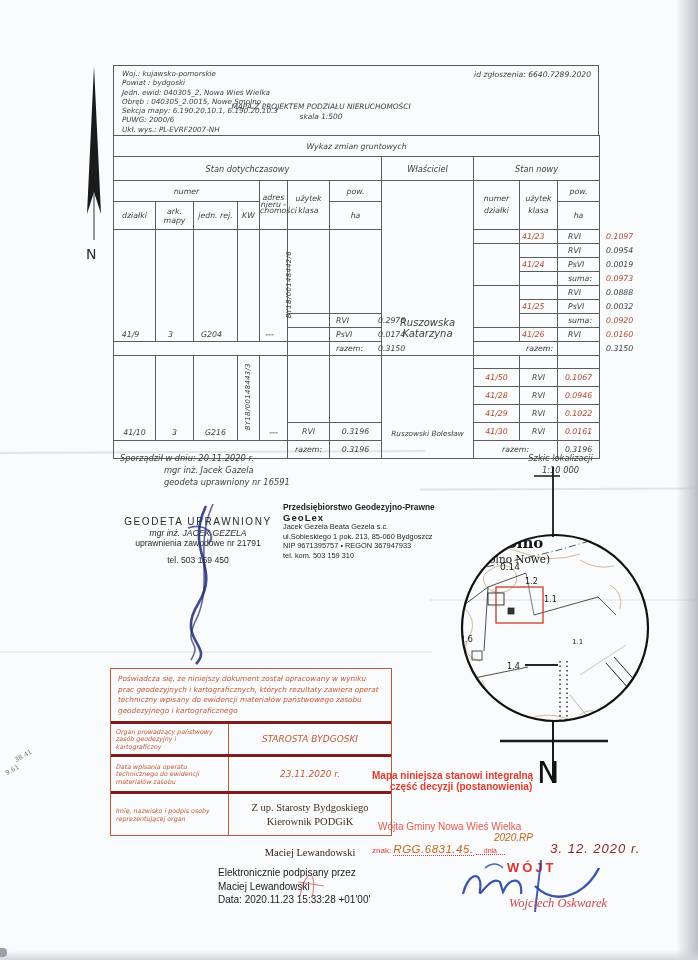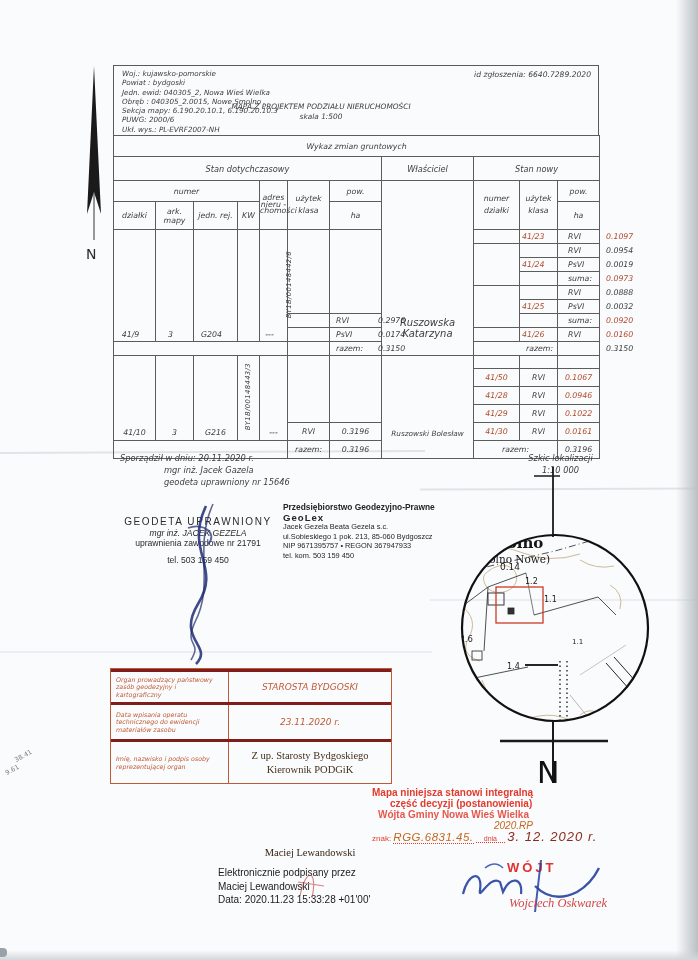--- a/index.html
+++ b/index.html
@@ -81,30 +81,30 @@
   .cert .cval{flex:1;display:flex;align-items:center;justify-content:center;font-size:9px;}
   .cert .cval.big{font-size:9.4px;}
   .cert .cval-serif{flex:1;display:flex;flex-direction:column;align-items:center;justify-content:center;
       font-family:"Liberation Serif",serif;font-style:normal;color:#42301c;font-size:10.5px;line-height:13.5px;}
   .cert-name{position:absolute;left:228px;top:847px;width:164px;text-align:center;
       font-family:"Liberation Serif",serif;color:#352417;font-size:10.5px;}
 
   
   .decision{position:absolute;left:372px;top:770px;width:280px;color:#e23b2e;
       font-family:"Liberation Sans",sans-serif;}
-  .decision .dl1{font-size:10px;font-weight:bold;margin-top:17px;}
+  .decision .dl1{font-size:10px;font-weight:bold;}
   .decision .dl2{font-size:10px;font-weight:bold;margin-left:18px;}
-  .decision .dl3{font-size:10px;font-weight:bold;margin-left:6px;opacity:.85;}
+  .decision .dl3{font-size:10px;font-weight:normal;margin-left:6px;opacity:.85;margin-top:29px;}
   .znak-line{position:relative;margin-top:9px;font-size:8px;white-space:nowrap;}
   .znak-label{color:#e23b2e;}
   .znak-value{font-style:italic;font-size:11.5px;color:#c2681f;border-bottom:1px dotted #e23b2e;
       letter-spacing:.5px;}
   .znak-year{position:absolute;left:122px;top:-9px;font-style:italic;font-size:10px;color:#c2681f;}
   .dnia{color:#e23b2e;font-size:7px;border-bottom:1px dotted #e23b2e;padding:0 8px;}
-  .znak-date{font-style:italic;font-size:13px;color:#8c2a1e;letter-spacing:1px;}
+  .znak-date{font-style:italic;font-size:13px;color:#8c2a1e;letter-spacing:1px;margin-left:43px;}
 
   
   .esign{position:absolute;left:218px;top:866px;font-size:10px;line-height:13.5px;color:#1a1a1a;
       font-family:"Liberation Sans",sans-serif;}
 
   
   .wojt{position:absolute;left:455px;top:856px;width:200px;}
   .wojt-title{position:absolute;left:52px;top:4px;color:#e03232;font-weight:bold;font-size:13px;
       letter-spacing:3px;font-family:"Liberation Sans",sans-serif;}
   .wojt-name{position:absolute;left:18px;top:40px;width:170px;text-align:center;color:#d14646;
@@ -316,21 +316,21 @@
       <td>0.3196</td>
       <td colspan="2" class="ralign">razem:</td>
       <td>0.3196</td>
     </tr>
   </tbody>
     </table>
 
   <div class="sporz">
     <div>Sporządził w dniu: 20.11.2020 r.</div>
     <div class="ind">mgr inż. Jacek Gazela</div>
-    <div class="ind">geodeta uprawniony nr 15646</div>
+    <div class="ind">geodeta uprawniony nr 16591</div>
   </div>
   <div class="szkic">
     <div>Szkic lokalizacji</div>
     <div>1:10 000</div>
   </div>
 
   <div class="stamp-geodeta">
     <div class="l1">GEODETA UPRAWNIONY</div>
     <div class="l2">mgr inż. JACEK GEZELA</div>
     <div class="l3">uprawnienia zawodowe nr 21791</div>
@@ -341,21 +341,21 @@
     <path d="M53,4 C33,48 55,84 35,122 C23,148 43,140 31,160" fill="none" stroke="#1e2a66" stroke-width="1.6" opacity=".7"></path>
     <path d="M28,28 C44,22 58,34 48,44" fill="none" stroke="#25317a" stroke-width="1.8" opacity=".75"></path>
   </svg>
 
   <div class="stamp-geolex">
     <div class="l1">Przedsiębiorstwo Geodezyjno-Prawne</div>
     <div class="l2">GeoLex</div>
     <div class="sm">Jacek Gezela  Beata Gezela  s.c.</div>
     <div class="sm">ul.Sobieskiego 1 pok. 213, 85-060 Bydgoszcz</div>
     <div class="sm">NIP 9671395757 • REGON 367947933</div>
-    <div class="sm">tel. kom. 503 159 450</div>
+    <div class="sm">tel. kom. 503 159 310</div>
   </div>
 
   <svg class="sig-svg" style="left:430px;top:465px;" width="250" height="330" viewBox="0 0 250 330">
     <defs>
         <clipPath id="circ">
           <circle cx="125" cy="163" r="93"></circle>
         </clipPath>
       </defs>
     <line x1="123" y1="2" x2="123" y2="72" stroke="#1a1a1a" stroke-width="1.8"></line>
     <line x1="104" y1="11" x2="130" y2="11" stroke="#1a1a1a" stroke-width="1.5"></line>
@@ -403,20 +403,21 @@
         <text x="142" y="179" font-size="7">1.1</text>
       </g>
     </g>
     <circle cx="125" cy="163" r="93" fill="none" stroke="#111" stroke-width="2.2"></circle>
     <line x1="123" y1="256" x2="123" y2="318" stroke="#1a1a1a" stroke-width="2"></line>
     <line x1="70" y1="276" x2="178" y2="276" stroke="#1a1a1a" stroke-width="2.5"></line>
     <text x="107" y="318" font-size="30" fill="#111" font-family="DejaVu Sans, sans-serif">N</text>
   </svg>
 
   <div class="cert">
+    <div class="intro">Poświadcza się, że niniejszy dokument został opracowany w wyniku prac geodezyjnych i kartograficznych, których rezultaty zawiera operat techniczny wpisany do ewidencji materiałów państwowego zasobu geodezyjnego i kartograficznego</div>
     <div class="crow" style="height:30px">
       <div class="clabel">Organ prowadzący państwowy zasób geodezyjny i kartograficzny</div>
       <div class="cval">STAROSTA BYDGOSKI</div>
     </div>
     <div class="crow" style="height:34px">
       <div class="clabel">Data wpisania operatu technicznego do ewidencji materiałów zasobu</div>
       <div class="cval">23.11.2020 r.</div>
     </div>
     <div class="crow" style="height:41px">
       <div class="clabel">Imię, nazwisko i podpis osoby reprezentującej organ</div>

